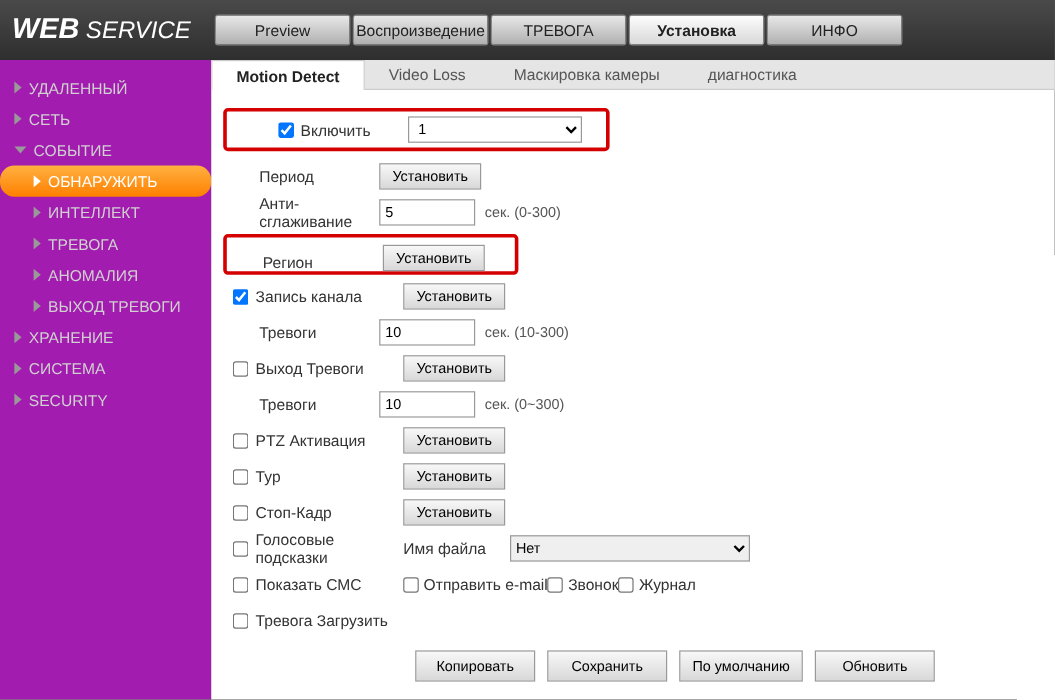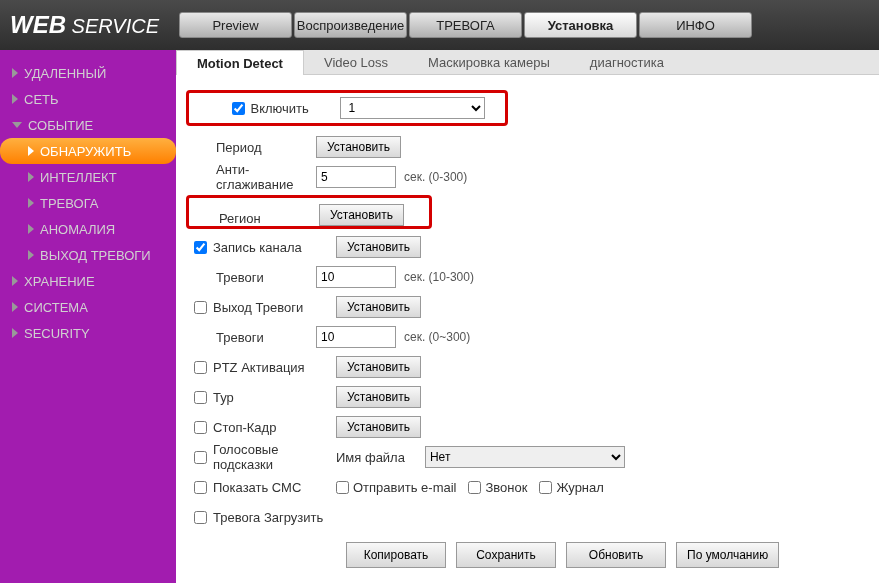--- a/index.html
+++ b/index.html
@@ -27,21 +27,21 @@
 .row { display: flex; align-items: center; height: 30px; }
 .label { width: 130px; padding-left: 30px; }
 .label.top { padding-left: 22px; display: flex; align-items: center; gap: 6px; }
 .btn { height: 22px; padding: 3px 10px; background: linear-gradient(#f8f8f8, #d8d8d8); border: 1px solid #999; font-size: 12px; cursor: pointer; min-width: 80px; }
 .input-num { width: 80px; height: 22px; border: 1px solid #999; padding: 0 4px; font-size: 12px; }
 .select { width: 145px; height: 22px; border: 1px solid #999; background: #fff; font-size: 12px; padding: 0 4px; }
 .hint { margin-left: 8px; color: #555; font-size: 12px; }
 .cb-row { display: flex; align-items: center; gap: 6px; padding-left: 8px; width: 150px; }
 .highlight1 { border: 3px solid #d40000; border-radius: 4px; margin: 0 0 6px 0; padding: 4px 0; display: flex; align-items: center; width: 322px; justify-content: center; }
 .highlight2 { border: 3px solid #d40000; border-radius: 4px; margin: 3px 0; width: 246px; display: flex; align-items: flex-end; height: 34px; padding-left: 0; }
-.inline-checks { display: flex; gap: 12px; align-items: center; }
+.inline-checks { display: flex; gap: 0; align-items: center; }
 .inline-checks label { display: flex; align-items: center; gap: 4px; }
 .footer-btns { display: flex; gap: 10px; padding: 10px 0 0 160px; }
 .footer-btns .btn { min-width: 100px; height: 26px; }
 input[type=checkbox] { width: 13px; height: 13px; }
 .select-small { height: 22px; border: 1px solid #999; font-size: 12px; min-width: 200px; }
 </style>
 </head>
 <body>
 
 <div class="header">
@@ -210,18 +210,18 @@
       <div class="row">
           <div class="cb-row">
             <input type="checkbox" style="">
             <span>Тревога Загрузить</span>
           </div>
         </div>
 
       <div class="footer-btns">
         <button class="btn">Копировать</button>
         <button class="btn">Сохранить</button>
+        <button class="btn">По умолчанию</button>
         <button class="btn">Обновить</button>
-        <button class="btn">По умолчанию</button>
       </div>
     </div>
   </div>
 </div>
 
 </body></html>

